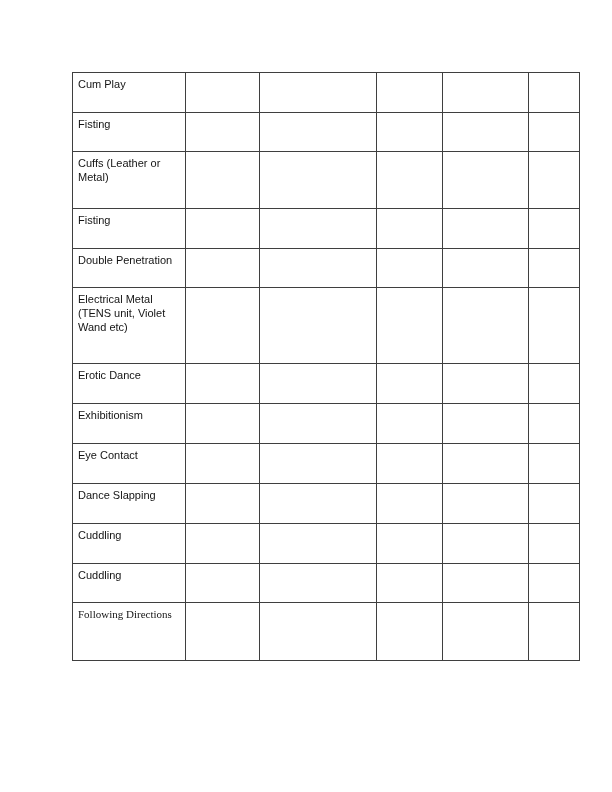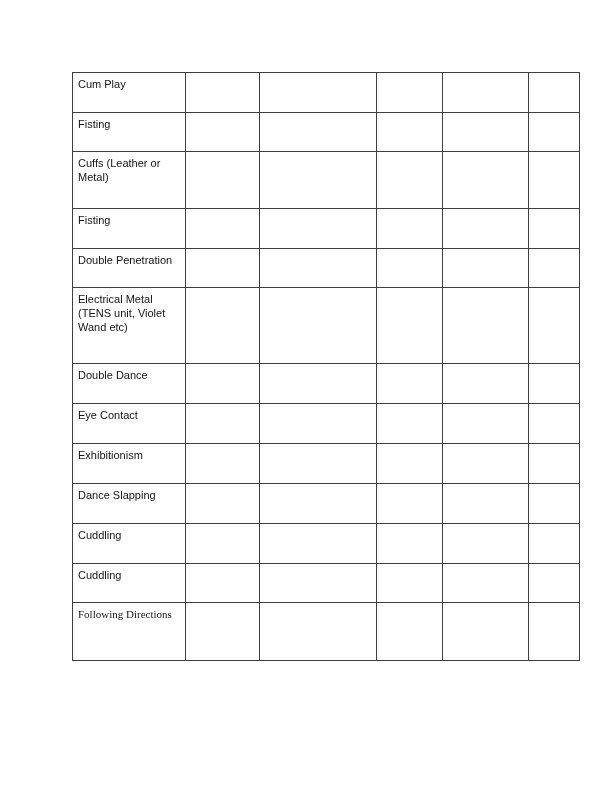--- a/index.html
+++ b/index.html
@@ -102,37 +102,37 @@
       </tr>
       <tr class="h76">
         <td>Electrical Metal (TENS unit, Violet Wand etc)</td>
         <td></td>
         <td></td>
         <td></td>
         <td></td>
         <td></td>
       </tr>
       <tr class="h40">
-        <td>Double Dance</td>
+        <td>Erotic Dance</td>
+        <td></td>
+        <td></td>
+        <td></td>
+        <td></td>
+        <td></td>
+      </tr>
+      <tr class="h40">
+        <td>Exhibitionism</td>
         <td></td>
         <td></td>
         <td></td>
         <td></td>
         <td></td>
       </tr>
       <tr class="h40">
         <td>Eye Contact</td>
-        <td></td>
-        <td></td>
-        <td></td>
-        <td></td>
-        <td></td>
-      </tr>
-      <tr class="h40">
-        <td>Exhibitionism</td>
         <td></td>
         <td></td>
         <td></td>
         <td></td>
         <td></td>
       </tr>
       <tr class="h40">
         <td>Dance Slapping</td>
         <td></td>
         <td></td>

